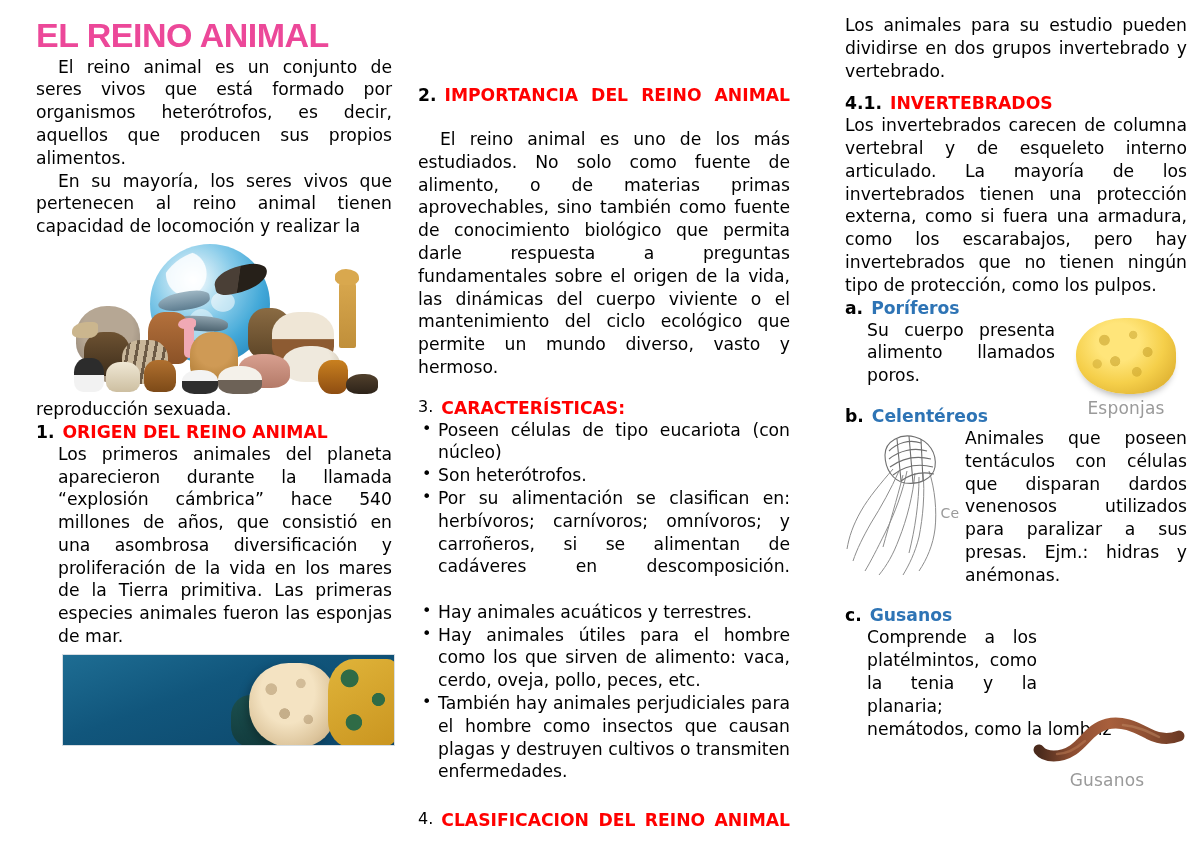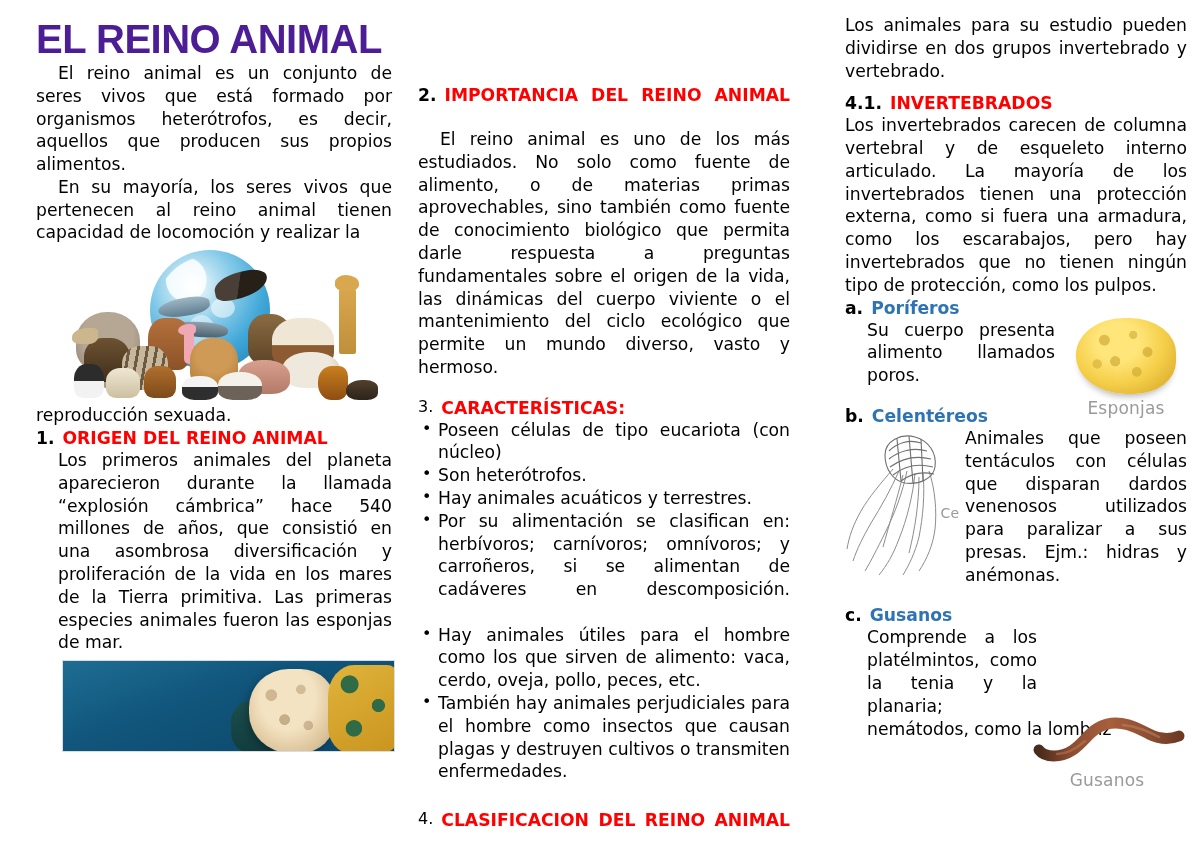--- a/index.html
+++ b/index.html
@@ -27,26 +27,26 @@
     position: absolute;
     top: 0;
     box-sizing: border-box;
   }
   .col-1 { left: 36px;  width: 356px; }
   .col-2 { left: 418px; width: 372px; }
   .col-3 { left: 845px; width: 342px; }
 
   h1.doc-title {
     font-family: "Liberation Sans", "DejaVu Sans", sans-serif;
-    font-size: 40px;
+    font-size: 34px;
     font-weight: bold;
     letter-spacing: -0.5px;
     margin: 18px 0 2px 0;
     line-height: 1.05;
-    color: #4c1d95;
+    color: #ec4899;
   }
 
   p.para {
     margin: 0;
     font-size: 17.2px;
     line-height: 1.325;
     text-align: justify;
     text-justify: inter-word;
     text-indent: 22px;
     color: #000;
@@ -449,22 +449,22 @@
     <div class="spacer-md"></div>
 
     <div class="heading">
       <span class="num light">3.</span>
       <span class="title">CARACTERÍSTICAS:</span>
     </div>
 
     <ul class="bullets">
       <li><span>Poseen células de tipo eucariota (con núcleo)</span></li>
       <li><span>Son heterótrofos.</span></li>
+      <li><span class="stretch">Por su alimentación se clasifican en: herbívoros; carnívoros; omnívoros; y carroñeros, si se alimentan de cadáveres en descomposición.</span></li>
       <li><span>Hay animales acuáticos y terrestres.</span></li>
-      <li><span class="stretch">Por su alimentación se clasifican en: herbívoros; carnívoros; omnívoros; y carroñeros, si se alimentan de cadáveres en descomposición.</span></li>
       <li><span>Hay animales útiles para el hombre como los que sirven de alimento: vaca, cerdo, oveja, pollo, peces, etc.</span></li>
       <li><span>También hay animales perjudiciales para el hombre como insectos que causan plagas y destruyen cultivos o transmiten enfermedades.</span></li>
     </ul>
 
     <div class="spacer-lg"></div>
 
     <div class="heading">
       <span class="num light">4.</span>
       <span class="title stretch">CLASIFICACION DEL REINO ANIMAL</span>
     </div>

